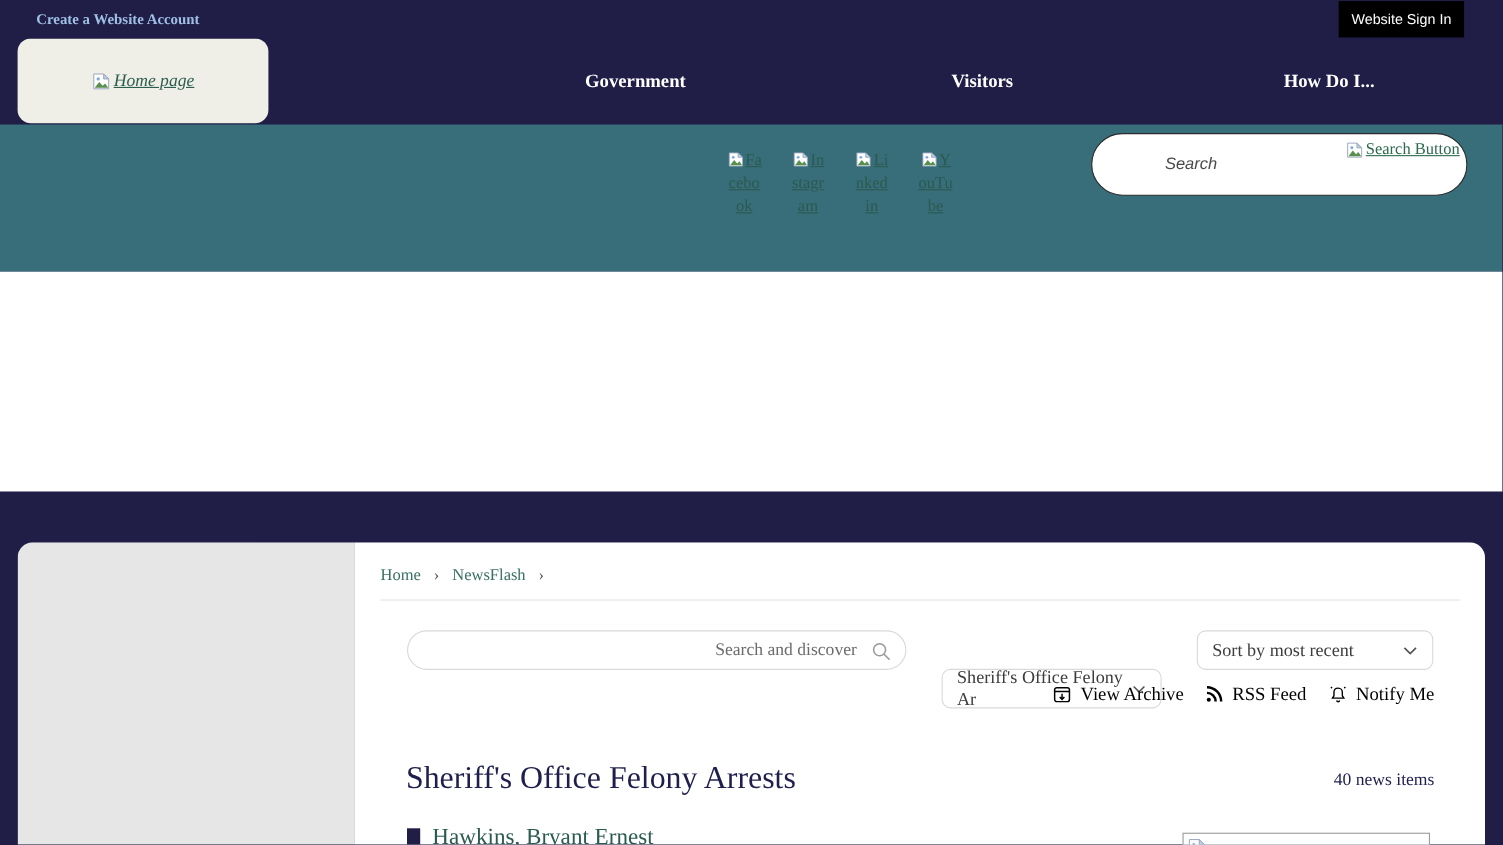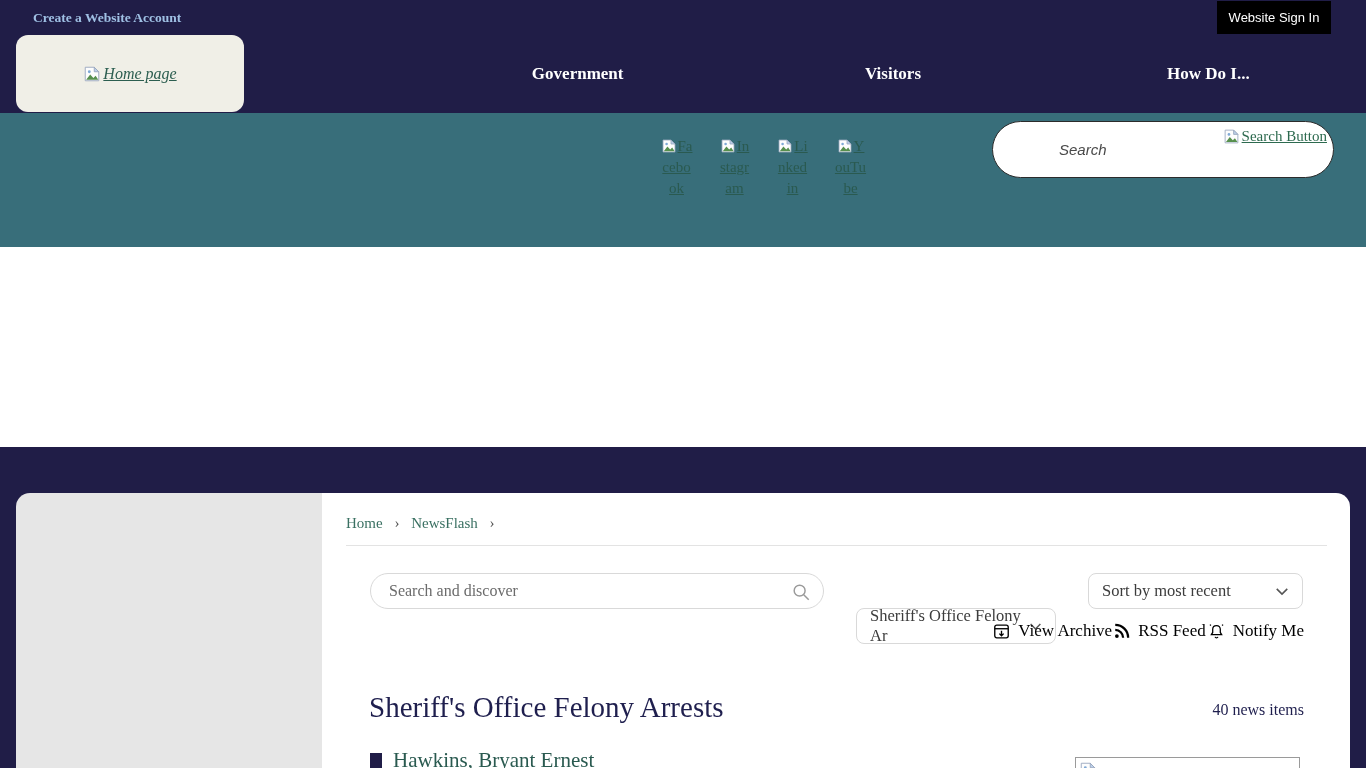--- a/index.html
+++ b/index.html
@@ -40,28 +40,28 @@
   .side-panel { width:306px; height:100%; background:#e6e6e6; }
   .main-panel { position:relative; flex:1; background:#ffffff; }
 
   .breadcrumb { position:absolute; left:24px; top:22px; font-size:15px; color:#555; }
   .crumb-link { color:#3a7062; text-decoration:none; cursor:pointer; }
   .crumb-sep { margin:0 8px; color:#555; }
   .divider { position:absolute; left:24px; right:23px; top:52px; border-top:1px solid #e3e3e3; }
 
   .controls-row { position:absolute; left:0; top:80px; width:100%; height:36px; }
   .discover-wrap { position:absolute; left:48px; top:0; width:454px; height:36px; border:1px solid #d9d9d9; border-radius:18px; background:#fff; }
-  .discover-input { position:absolute; left:18px; top:0; width:390px; height:34px; border:none; outline:none; font-family:"Liberation Serif", serif; font-size:16px; color:#444; background:transparent; }
+  .discover-input { position:absolute; left:18px; top:0; width:390px; height:34px; border:none; outline:none; font-family:"Liberation Serif", serif; font-size:16px; color:#444; background:transparent;text-align:right; }
   .discover-input::placeholder { color:#6b6b6b; }
   .discover-wrap .mag { position:absolute; right:12px; top:8px; }
   .select-box { position:absolute; top:0; height:36px; border:1px solid #d9d9d9; border-radius:8px; background:#fff; display:flex; align-items:center; justify-content:space-between; padding:0 13px; font-size:16.5px; color:#3c3c3c; cursor:pointer; }
   .select-category { left:534px; width:200px;margin-top:35px; }
   .select-sort { left:766px; width:215px; }
 
-  .actions-row { position:absolute; right:46px; top:128px; display:flex; gap:1px; align-items:center; font-size:17px; color:#000; }
+  .actions-row { position:absolute; right:46px; top:128px; display:flex; gap:19px; align-items:center; font-size:17px; color:#000; }
   .action-link { display:inline-flex; align-items:center; gap:7px; cursor:pointer; }
 
   .list-header { position:absolute; left:0; right:0; top:198px; }
   .news-title { position:absolute; left:47px; top:0; font-size:29px; font-weight:normal; color:#1f1f4e; }
   .news-count { position:absolute; right:46px; top:10px; font-size:16px; color:#1f1f4e; }
 
   .news-item { position:absolute; left:48px; top:255px; display:flex; align-items:flex-start; }
   .item-bullet { width:12px; height:15px; background:#201d47; margin-top:5px; }
   .item-title { margin-left:11px; font-size:21px; color:#2a5a50; cursor:pointer; }
   .item-thumb { position:absolute; left:753px; top:264px; width:225px; height:60px; border:1px solid #9a9a9a; background:#fff; padding:3px; }

